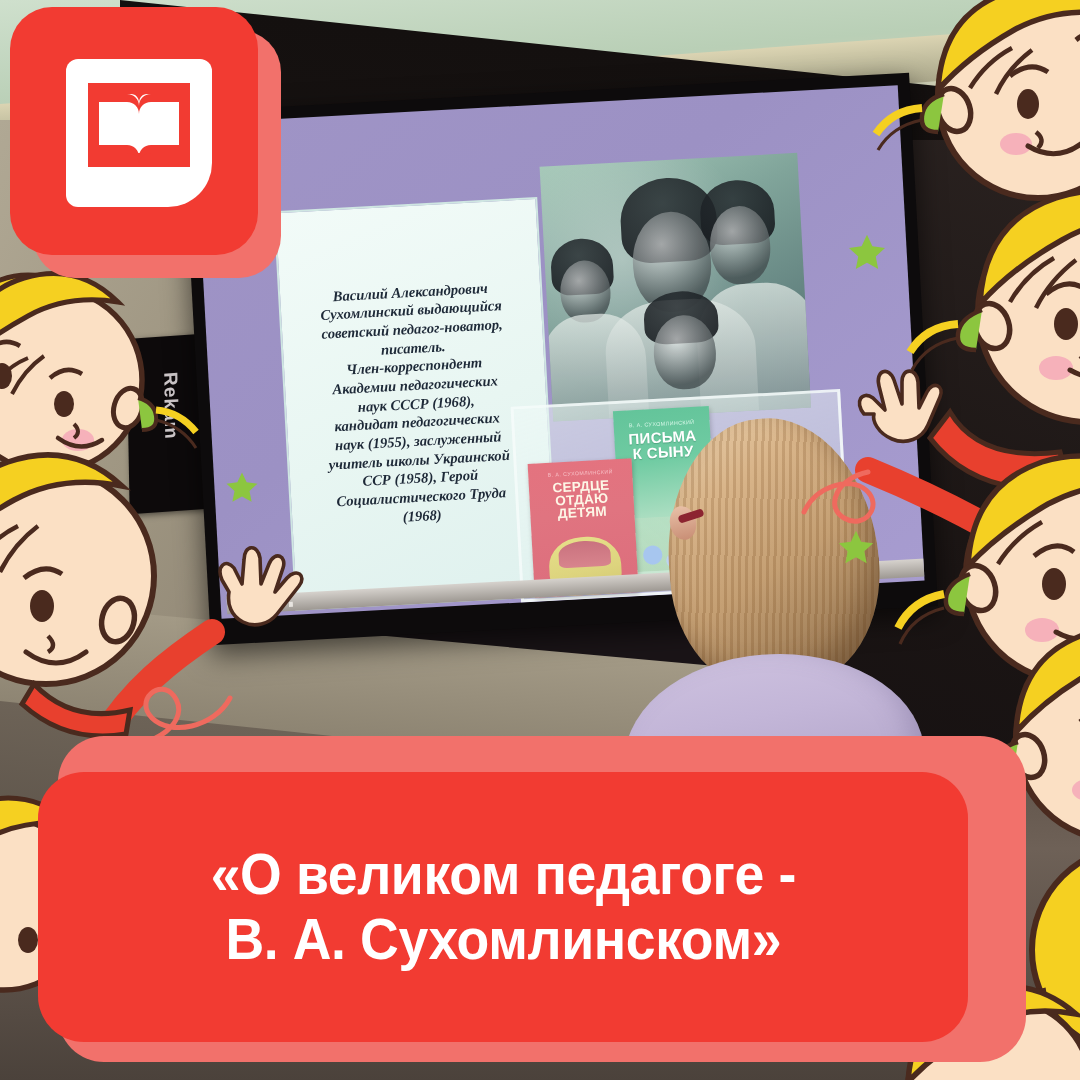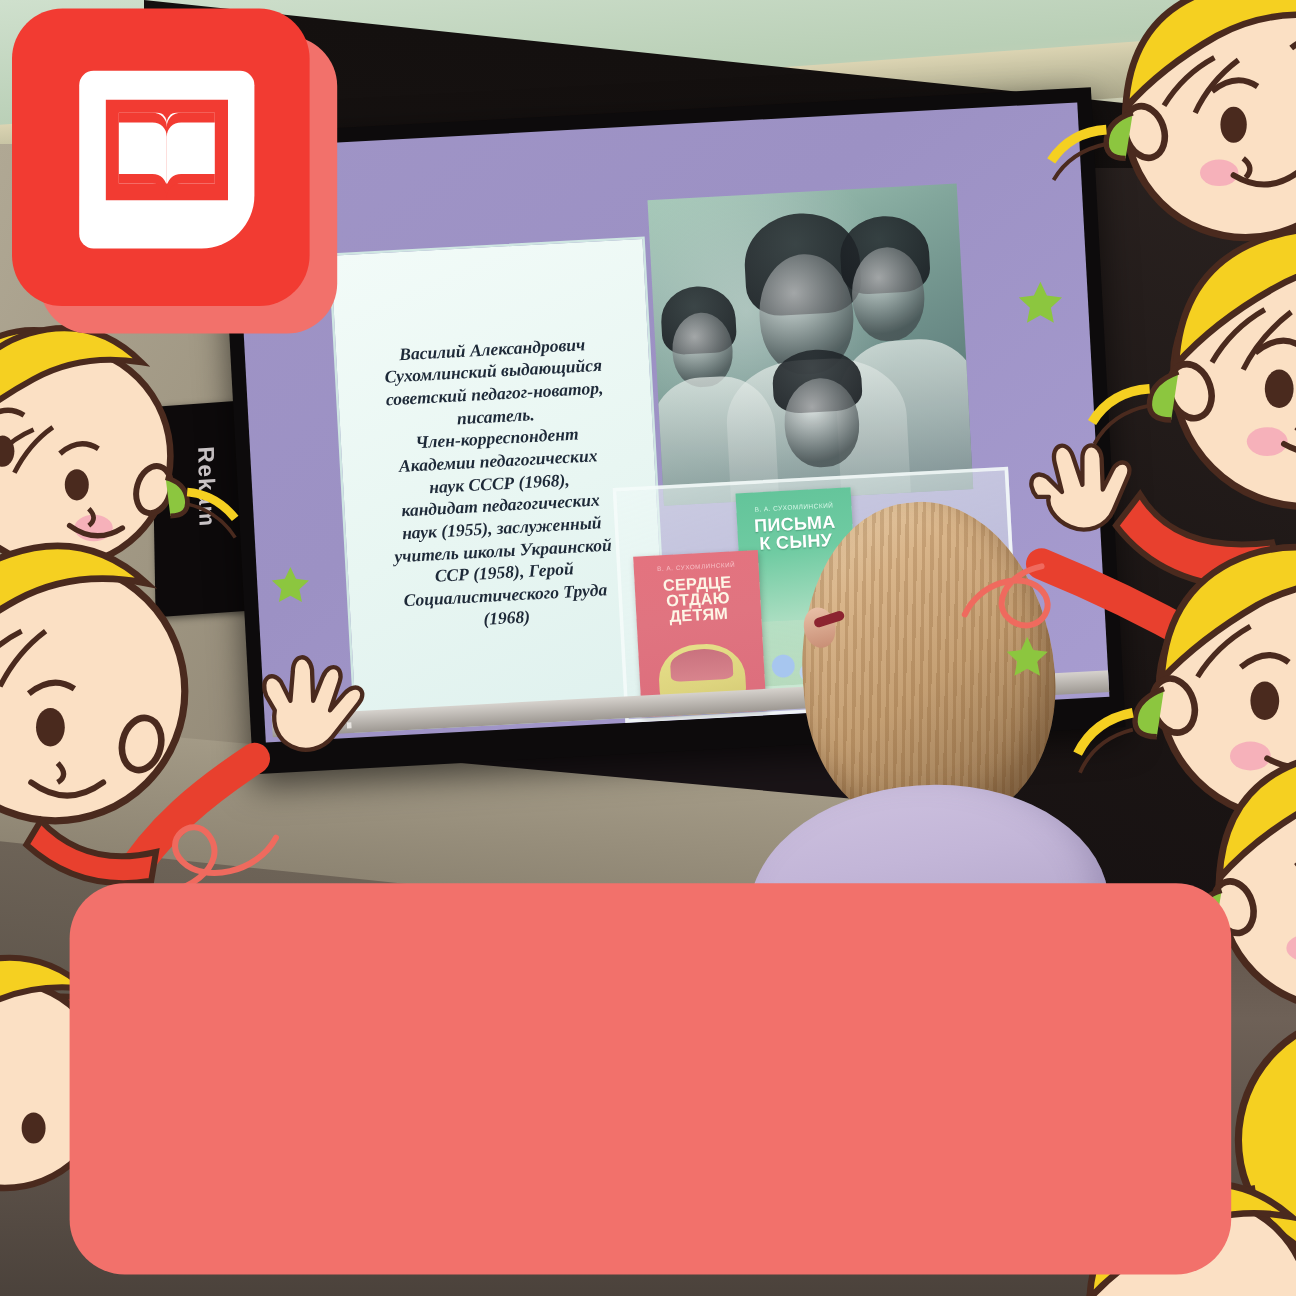--- a/index.html
+++ b/index.html
@@ -552,15 +552,19 @@
             <path d="M11 11 H43 c5 0 8 4 8 9 v50 H11 Z" fill="#ffffff"></path>
             <path d="M91 11 H59 c-5 0-8 4-8 9 v50 h40 Z" fill="#ffffff"></path>
             <path d="M11 11 h28 c7 0 12 5 12 12 0-7 5-12 12-12 h28 v8 H63 c-7 0-12 5-12 12 0-7-5-12-12-12 H11 Z" fill="#F23B32"></path>
             <path d="M11 62 h28 c7 0 12 5 12 12 0-7 5-12 12-12 h28 v8 H63 c-7 0-12 5-12 12 0-7-5-12-12-12 H11 Z" fill="#F23B32"></path>
           </svg>
         </div>
       </div>
     </div>
 
     <div class="caption-shadow"></div>
+    <div class="caption-card">
+      <div class="caption-text">«О великом педагоге -
+В. А. Сухомлинском»</div>
+    </div>
 
   </div>
 </div>
 
 </body></html>

